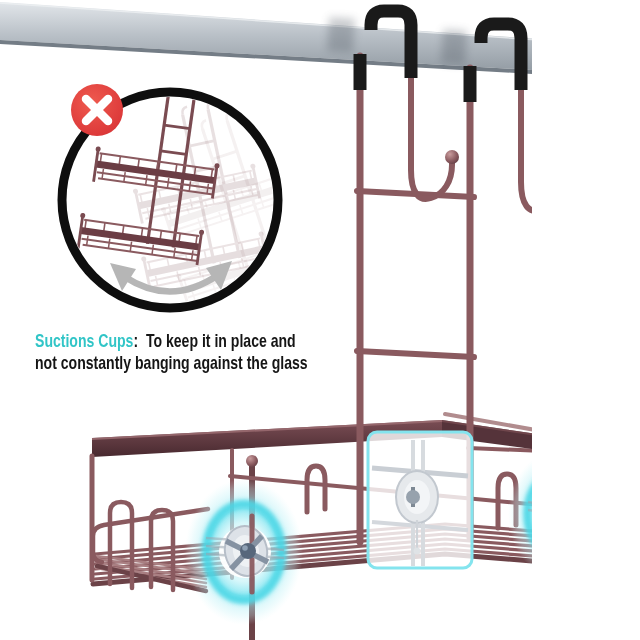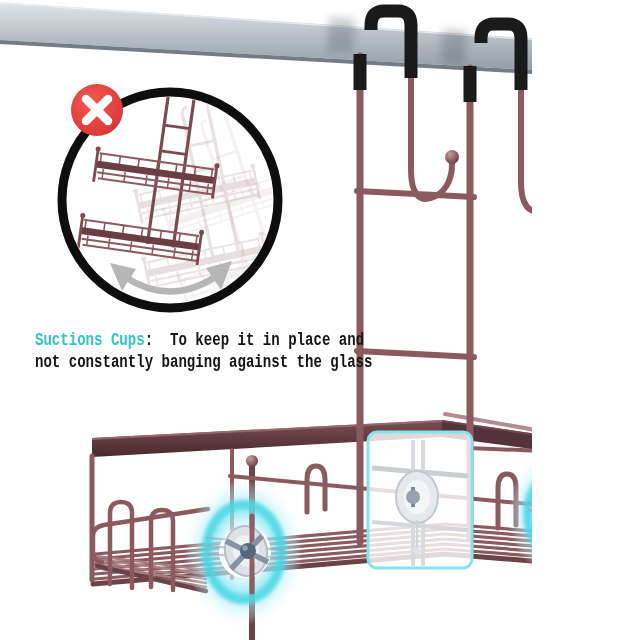--- a/index.html
+++ b/index.html
@@ -10,21 +10,21 @@
     --bronze-dark:#6b4247;
     --band-dark:#55333a;
     --sleeve-black:#1a1a1a;
     --glow-cyan:#46d6e5;
     --arrow-gray:#b6b6b6;
     --ring-black:#0e0e0e;
     --text-black:#151515;
   }
   html,body{margin:0;padding:0;background:#ffffff;}
   .stage{position:relative;width:532px;height:640px;background:#fff;overflow:hidden;
-         font-family:Liberation Mono, monospace;}
+         font-family:Liberation Sans, sans-serif;}
   svg{position:absolute;left:0;top:0;}
   .w{fill:none;stroke:var(--bronze);stroke-linecap:round;}
   .wd{fill:none;stroke:var(--bronze-dark);stroke-linecap:round;}
   .wl{fill:none;stroke:var(--bronze-light);stroke-linecap:round;}
   .sleeve{fill:none;stroke:var(--sleeve-black);stroke-linecap:butt;}
   .caption{position:absolute;left:35px;top:330px;width:480px;
            font-weight:bold;font-size:19px;line-height:21.5px;color:var(--text-black);
            transform:scaleX(0.74);transform-origin:0 0;white-space:nowrap;}
   .caption .hl{color:var(--accent-teal);}
 </style>

